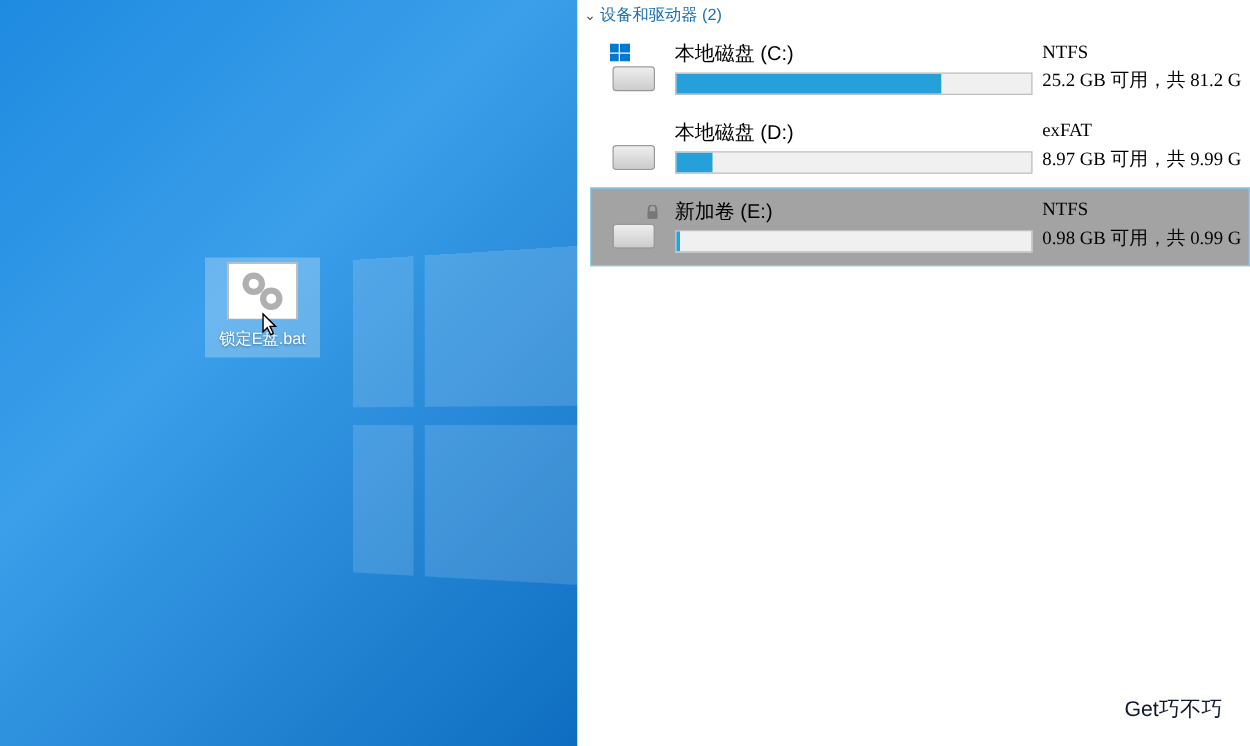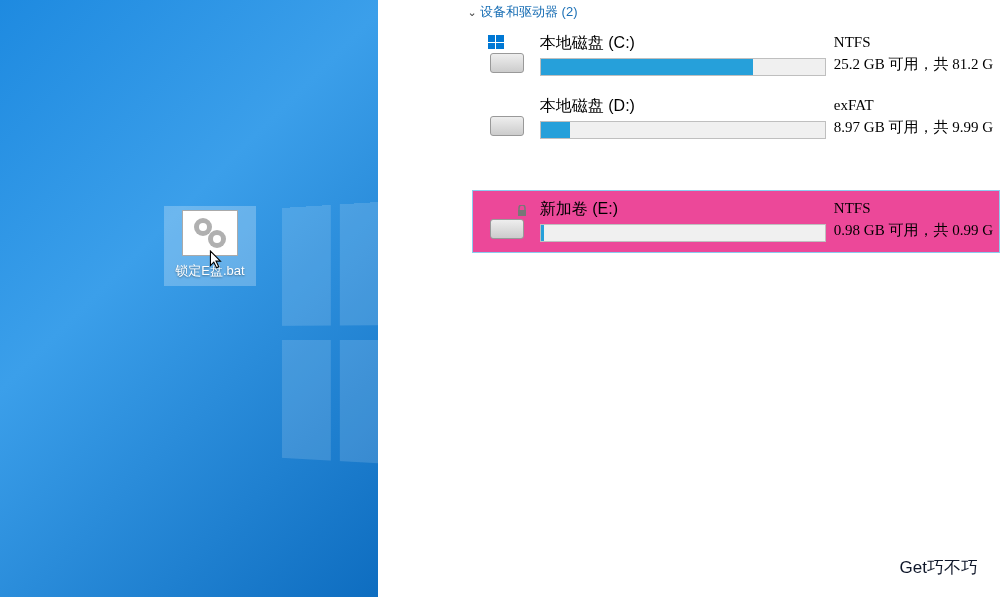--- a/index.html
+++ b/index.html
@@ -4,21 +4,21 @@
   <style>
     * { margin: 0; padding: 0; box-sizing: border-box; }
     body {
       width: 1000px; height: 597px;
       font-family: "Segoe UI", "Microsoft YaHei", sans-serif;
       overflow: hidden; position: relative;
       background: #fff;
     }
     .desktop {
       position: absolute; left: 0; top: 0;
-      width: 378px; height: 597px;
+      width: 462px; height: 597px;
       background: linear-gradient(135deg, #1e8ae0 0%, #3b9fea 40%, #0e6dc0 100%);
       overflow: hidden;
     }
     .windows-logo {
       position: absolute; left: 270px; top: 200px;
       width: 280px; height: 280px; opacity: 0.3;
       transform: perspective(600px) rotateY(-15deg);
     }
     .windows-logo .pane {
       position: absolute; background: rgba(255,255,255,0.45);
@@ -74,21 +74,21 @@
       font-size: 11px; color: #444;
     }
     .drives { padding-left: 10px; }
     .drive {
       display: flex; align-items: flex-start;
       padding: 8px 6px 10px 12px; cursor: pointer;
       border: 1px solid transparent;
       justify-content: flex-end;
     }
     .drive.selected {
-      background: #ec4899; border: 1px solid #8bccef; margin-top: 40px;
+      background: #a3a3a3; border: 1px solid #8bccef;
     }
     .drive-icon {
       width: 38px; height: 40px; margin-right: 14px;
       position: relative; display: flex;
       align-items: flex-end; justify-content: center;
       flex-shrink: 0;
     }
     .hdd-body {
       width: 34px; height: 20px;
       background: linear-gradient(#eee,#ccc);

